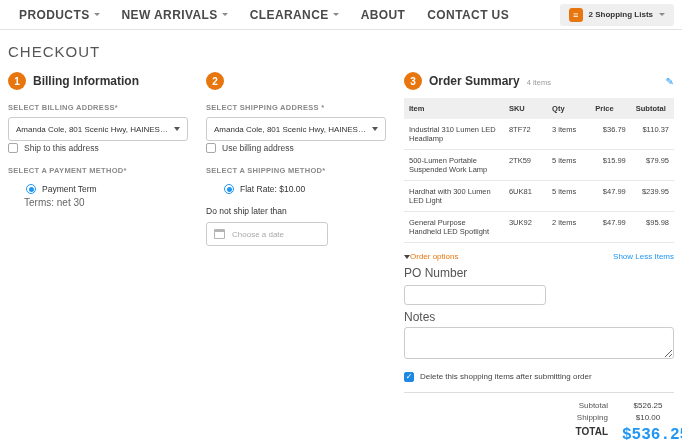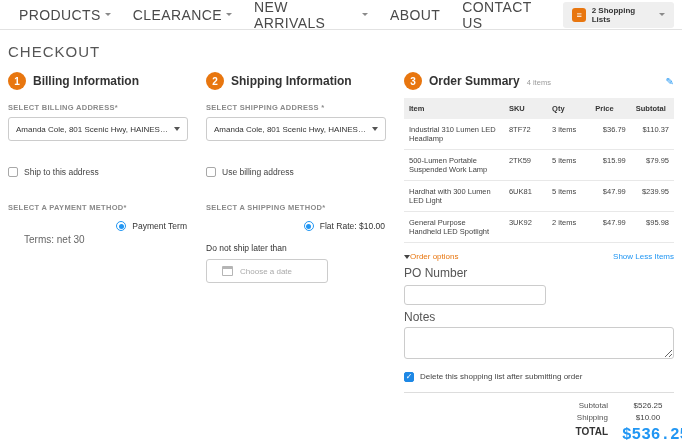--- a/index.html
+++ b/index.html
@@ -2,21 +2,21 @@
 <html><head>
 <meta charset="utf-8">
 <style>
   * { margin:0; padding:0; box-sizing:border-box; }
   html,body { width:682px; height:440px; overflow:hidden; background:#fff;
               font-family:"Liberation Sans", sans-serif; color:#333; }
 
   
   .topnav { display:flex; align-items:center; height:30px; border-bottom:1px solid #e2e2e2; padding:0 8px; }
   .nav-item { display:flex; align-items:center; gap:4px; padding:0 11px; height:100%;
-              font-size:14px; font-weight:normal; letter-spacing:.4px; color:#4a4a4a; cursor:pointer; }
+              font-size:12px; font-weight:bold; letter-spacing:.4px; color:#4a4a4a; cursor:pointer; }
   .caret-down { width:0; height:0; border-left:3px solid transparent; border-right:3px solid transparent;
                 border-top:3.5px solid #8a8a8a; display:inline-block; }
   .shop-lists { margin-left:auto; display:flex; align-items:center; gap:6px; background:#efefef;
                 border-radius:3px; padding:4px 9px; font-size:8px; font-weight:bold; color:#333; cursor:pointer; }
   .shop-icon { width:14px; height:14px; background:#e8760f; border-radius:3px; display:flex;
                align-items:center; justify-content:center; color:#fff; font-size:9px; font-weight:bold; }
 
   
   .page-title { font-size:15px; letter-spacing:1px; color:#565656; font-weight:normal; margin:13px 8px 12px; }
   .cols { display:flex; gap:18px; padding:0 8px; }
@@ -28,34 +28,34 @@
                  font-size:10px; font-weight:bold; display:flex; align-items:center; justify-content:center; }
   .sec-title { font-size:12px; font-weight:bold; color:#333; }
 
   .field-label { font-size:7.5px; font-weight:bold; letter-spacing:.3px; color:#8a8a8a; margin:13px 0 5px; }
   .select-box { height:24px; border:1px solid #ccc; border-radius:3px; background:#fff; display:flex;
                 align-items:center; justify-content:space-between; padding:0 7px; font-size:8px; color:#333; cursor:pointer; }
   .select-box .txt { white-space:nowrap; overflow:hidden; text-overflow:ellipsis; }
   .select-caret { width:0; height:0; border-left:3.5px solid transparent; border-right:3.5px solid transparent;
                   border-top:4px solid #555; margin-left:6px; flex:0 0 auto; }
 
-  .check-row { display:flex; align-items:center; gap:6px; margin:26px 0; font-size:8.5px; color:#444; }
+  .check-row { display:flex; align-items:center; gap:6px; margin:2px 0; font-size:8.5px; color:#444; }
   .checkbox { width:10px; height:10px; border:1px solid #a8a8a8; border-radius:2px; background:#fff;
               flex:0 0 10px; display:flex; align-items:center; justify-content:center; cursor:pointer; }
   .checkbox.checked { background:#1e88e5; border-color:#1e88e5; color:#fff; font-size:8px; line-height:1; }
 
-  .radio-row { display:flex; align-items:center; gap:6px; margin:9px 1px 3px; font-size:8.5px; color:#333;justify-content:flex-end; }
+  .radio-row { display:flex; align-items:center; gap:6px; margin:9px 18px 3px; font-size:8.5px; color:#333; }
   .radio { width:10px; height:10px; border-radius:50%; border:1px solid #2196f3; display:flex;
            align-items:center; justify-content:center; flex:0 0 10px; cursor:pointer; }
   .radio .dot { width:5px; height:5px; border-radius:50%; background:#2196f3; }
   .terms-note { font-size:10px; color:#666; margin-left:16px; }
 
   .plain-label { font-size:8.5px; color:#333; margin:12px 0 6px; }
   .date-box { width:122px; height:24px; border:1px solid #ccc; border-radius:3px; display:flex;
-              align-items:center; gap:7px; padding:0 15px; color:#aaa; font-size:8px; cursor:pointer; background:#fff; }
+              align-items:center; gap:7px; padding:0 7px; color:#aaa; font-size:8px; cursor:pointer; background:#fff; }
   .cal-icon { width:11px; height:10px; border:1px solid #b5b5b5; border-top:3px solid #b5b5b5; border-radius:1px; }
 
   
   .sum-head { display:flex; align-items:baseline; gap:7px; margin-bottom:8px; }
   .items-count { font-size:7.5px; color:#9a9a9a; }
   .edit-icon { margin-left:auto; color:#2196f3; font-size:10px; cursor:pointer; align-self:center; }
 
   table.items { width:100%; border-collapse:collapse; font-size:7.5px; }
   table.items th { background:#efefef; padding:6px 5px; text-align:left; color:#333; font-weight:bold; }
   table.items td { padding:6px 5px; border-bottom:1px solid #e8e8e8; color:#444; vertical-align:top; }
@@ -86,25 +86,25 @@
 </style>
 </head>
 <body>
 
 <div class="topnav">
   <div class="nav-item">
     <span>PRODUCTS</span>
     <span class="caret-down"></span>
   </div>
   <div class="nav-item">
+    <span>NEW ARRIVALS</span>
+    <span class="caret-down"></span>
+  </div>
+  <div class="nav-item">
     <span>CLEARANCE</span>
-    <span class="caret-down"></span>
-  </div>
-  <div class="nav-item">
-    <span>NEW ARRIVALS</span>
     <span class="caret-down"></span>
   </div>
   <div class="nav-item">
     <span>ABOUT</span>
   </div>
   <div class="nav-item">
     <span>CONTACT US</span>
   </div>
   <div class="shop-lists">
     <span class="shop-icon">≡</span>
@@ -137,21 +137,20 @@
           <span class="dot"></span>
         </span>
       <span>Payment Term</span>
     </div>
     <div class="terms-note">Terms: net 30</div>
   </div>
 
   <div class="col-shipping">
     <div class="sec-head">
       <span class="step-circle">2</span>
-      <span class="sec-title">Shipping Information</span>
     </div>
     <div class="field-label">SELECT SHIPPING ADDRESS *</div>
     <div class="select-box">
       <span class="txt">Amanda Cole, 801 Scenic Hwy, HAINES CI...</span>
       <span class="select-caret"></span>
     </div>
     <div class="check-row">
       <span class="checkbox"></span>
       <span>Use billing address</span>
     </div>
@@ -228,21 +227,21 @@
     </div>
 
     <div class="mini-label">PO Number</div>
     <input class="po-input" type="text" style="">
 
     <div class="mini-label">Notes</div>
     <textarea class="notes-area" style=""></textarea>
 
     <div class="check-row" style="margin:9px 0 0;">
       <span class="checkbox checked">✓</span>
-      <span style="font-size:8px;">Delete this shopping list after submitting order</span>
+      <span style="font-size:8px;">Delete this shopping items after submitting order</span>
     </div>
 
     <div class="totals-wrap">
       <div class="tot-row">
         <span>Subtotal</span>
         <span class="tval">$526.25</span>
       </div>
       <div class="tot-row">
         <span>Shipping</span>
         <span class="tval">$10.00</span>

